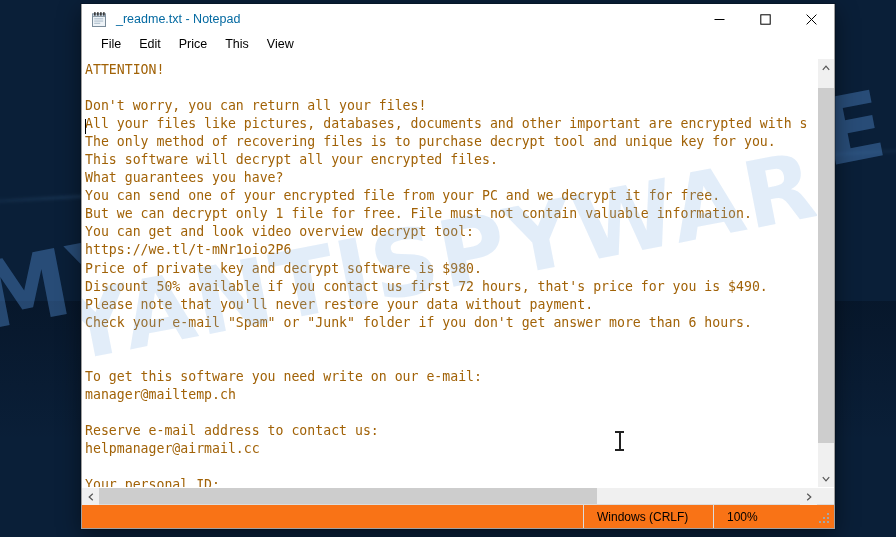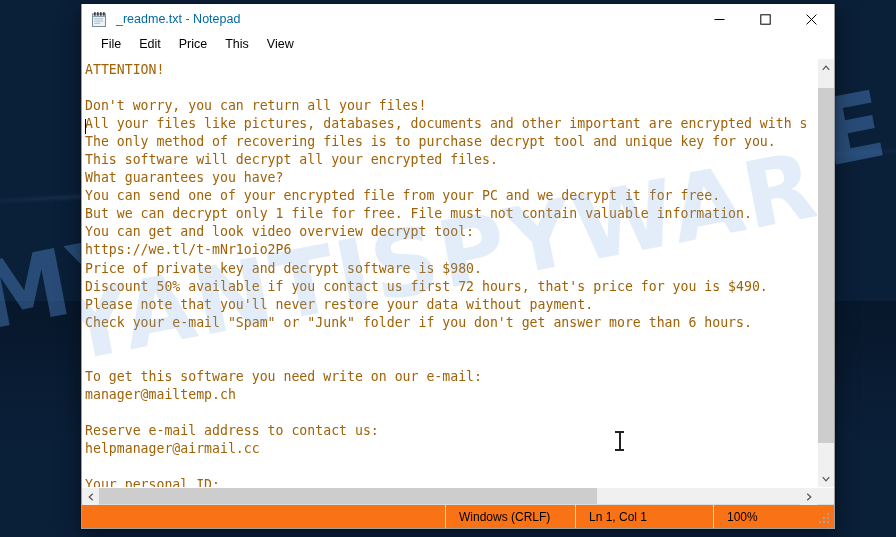--- a/index.html
+++ b/index.html
@@ -406,21 +406,20 @@
       <svg width="6" height="8" viewBox="0 0 6 8">
           <polyline points="1.2,0.8 4.8,4 1.2,7.2" fill="none" stroke="#555" stroke-width="1.2"></polyline>
         </svg>
     </div>
     <div class="corner-pad"></div>
   </div>
 
   <div class="statusbar">
     <div class="status-cell spacer"></div>
     <div class="status-cell c1">Windows (CRLF)</div>
-    <div class="status-cell c2">Ln 1, Col 1</div>
     <div class="status-cell c3">100%</div>
     <span class="grip">
       <i style="left:8px; top:0;"></i>
       <i style="left:4px; top:4px;"></i>
         <i style="left:8px; top:4px;"></i>
       <i style="left:0;   top:8px;"></i>
         <i style="left:4px; top:8px;"></i>
         <i style="left:8px; top:8px;"></i>
     </span>
   </div>

